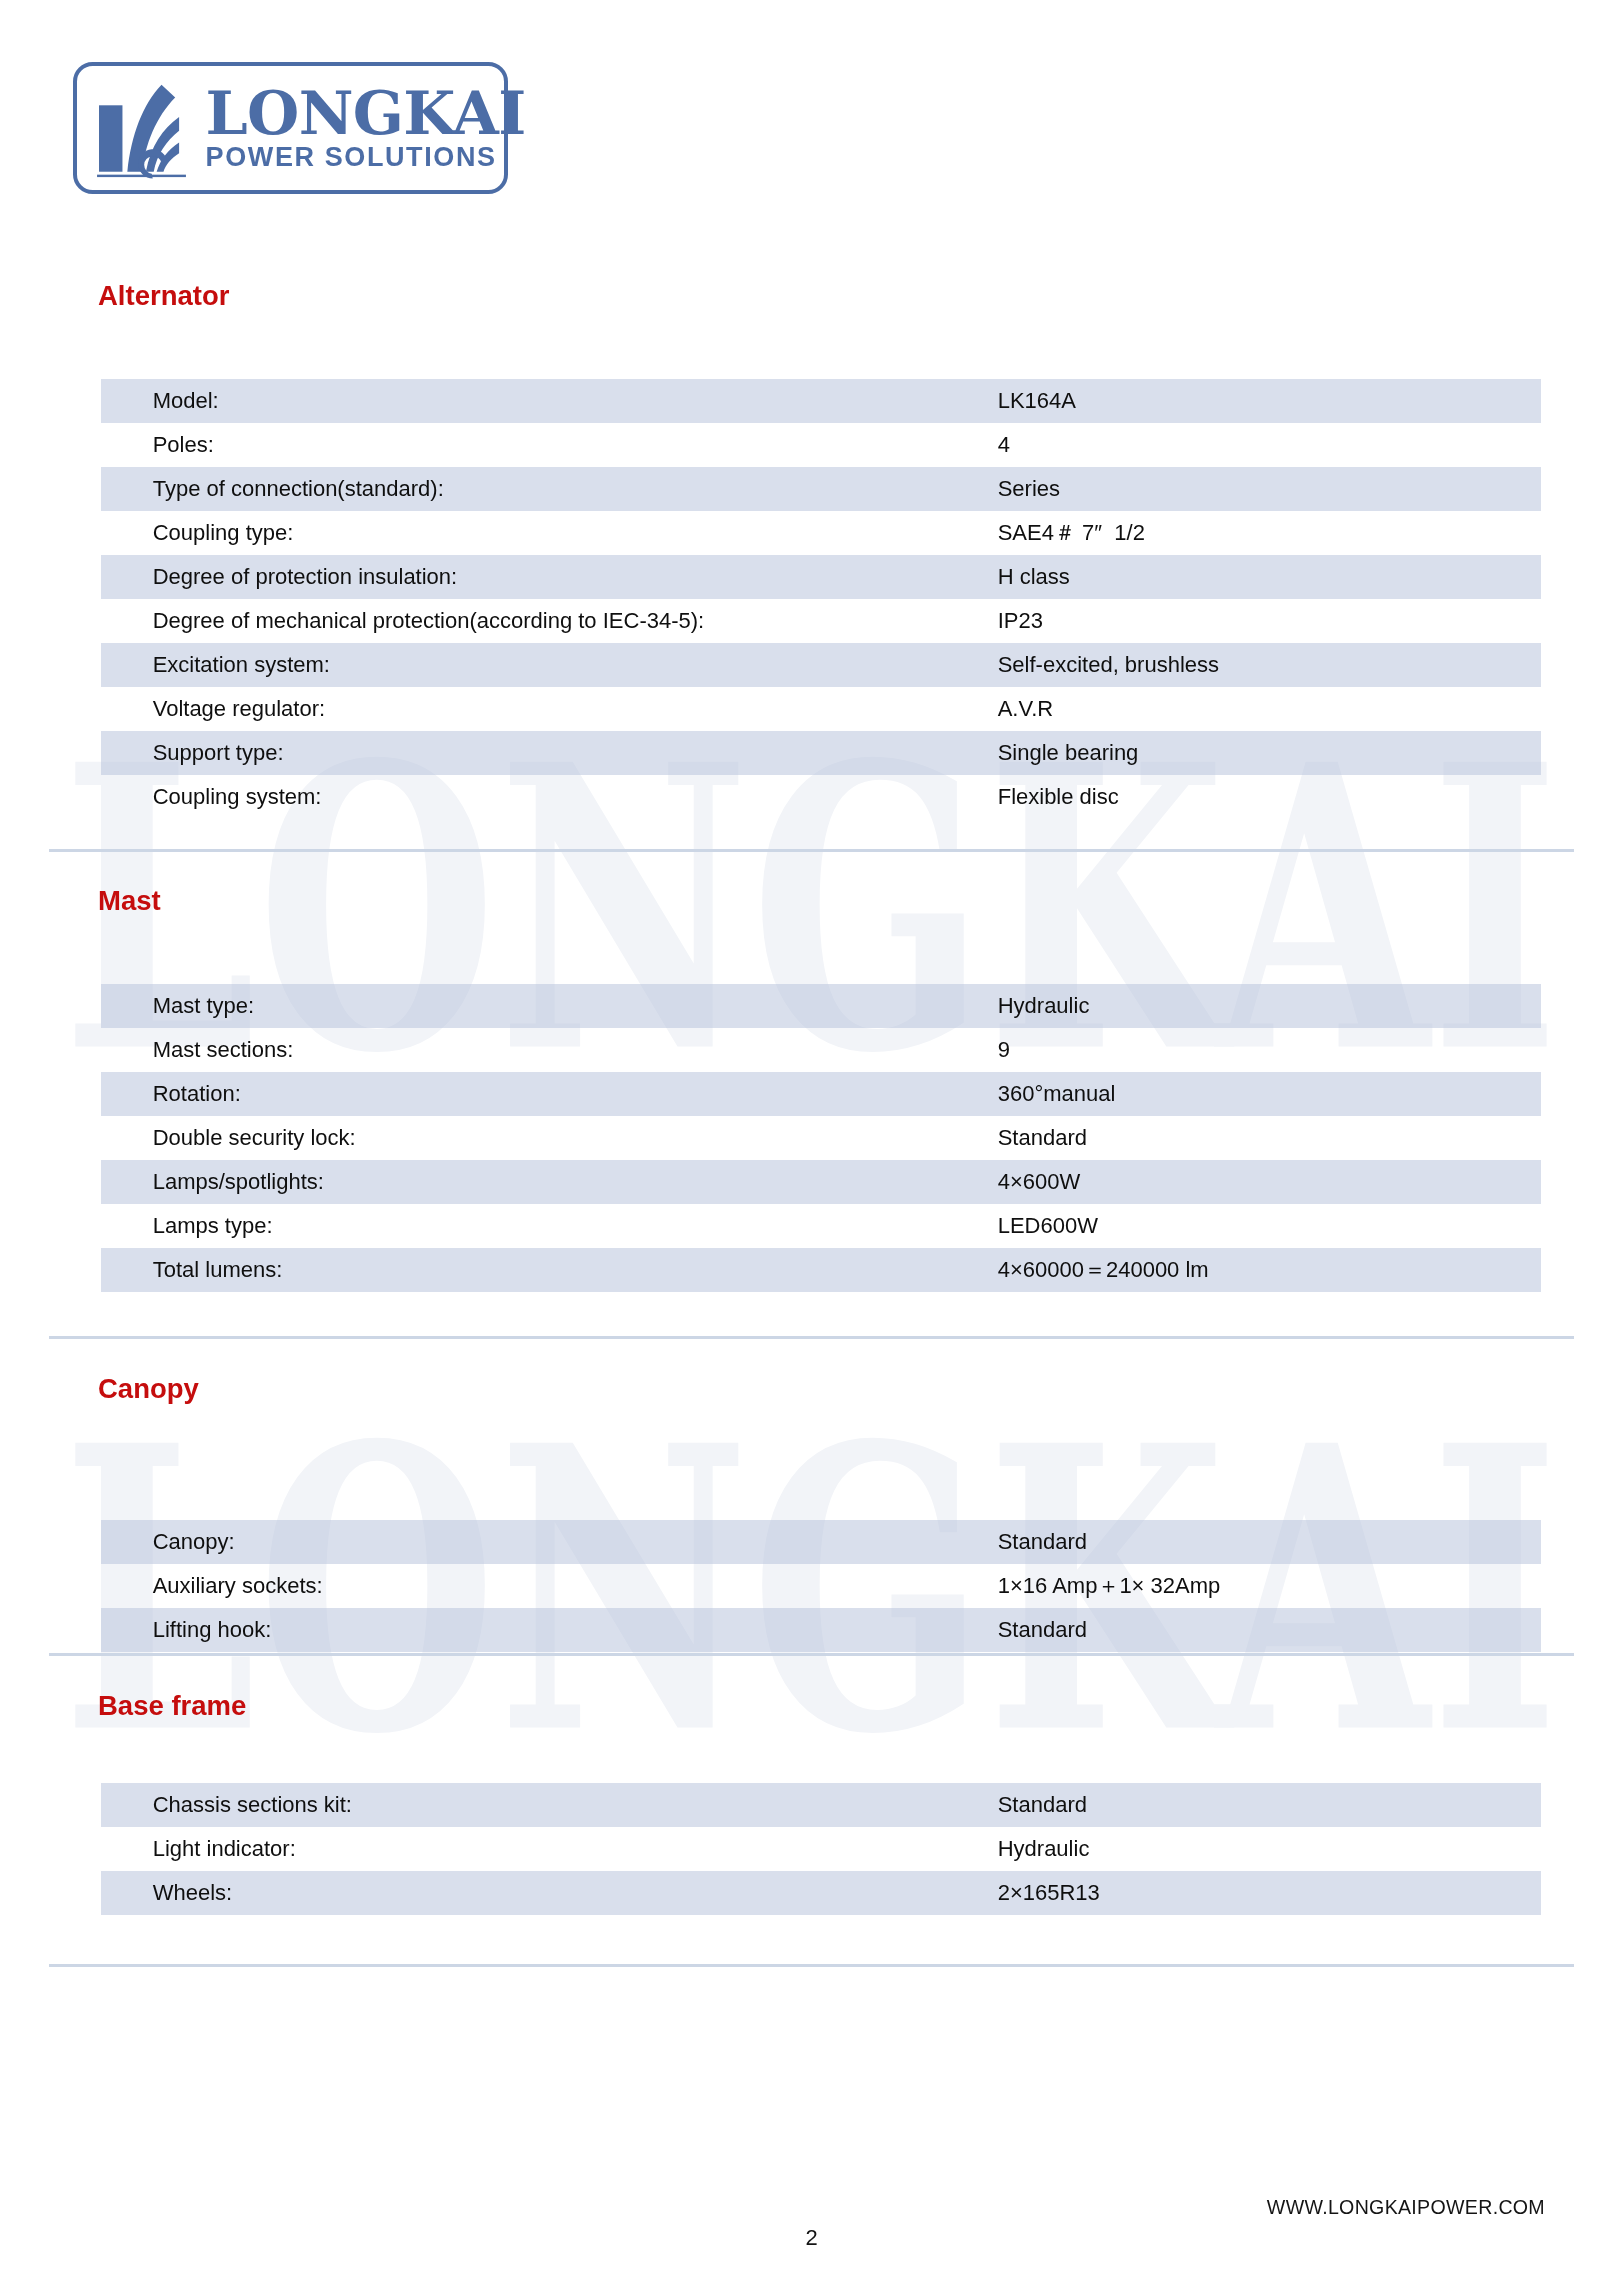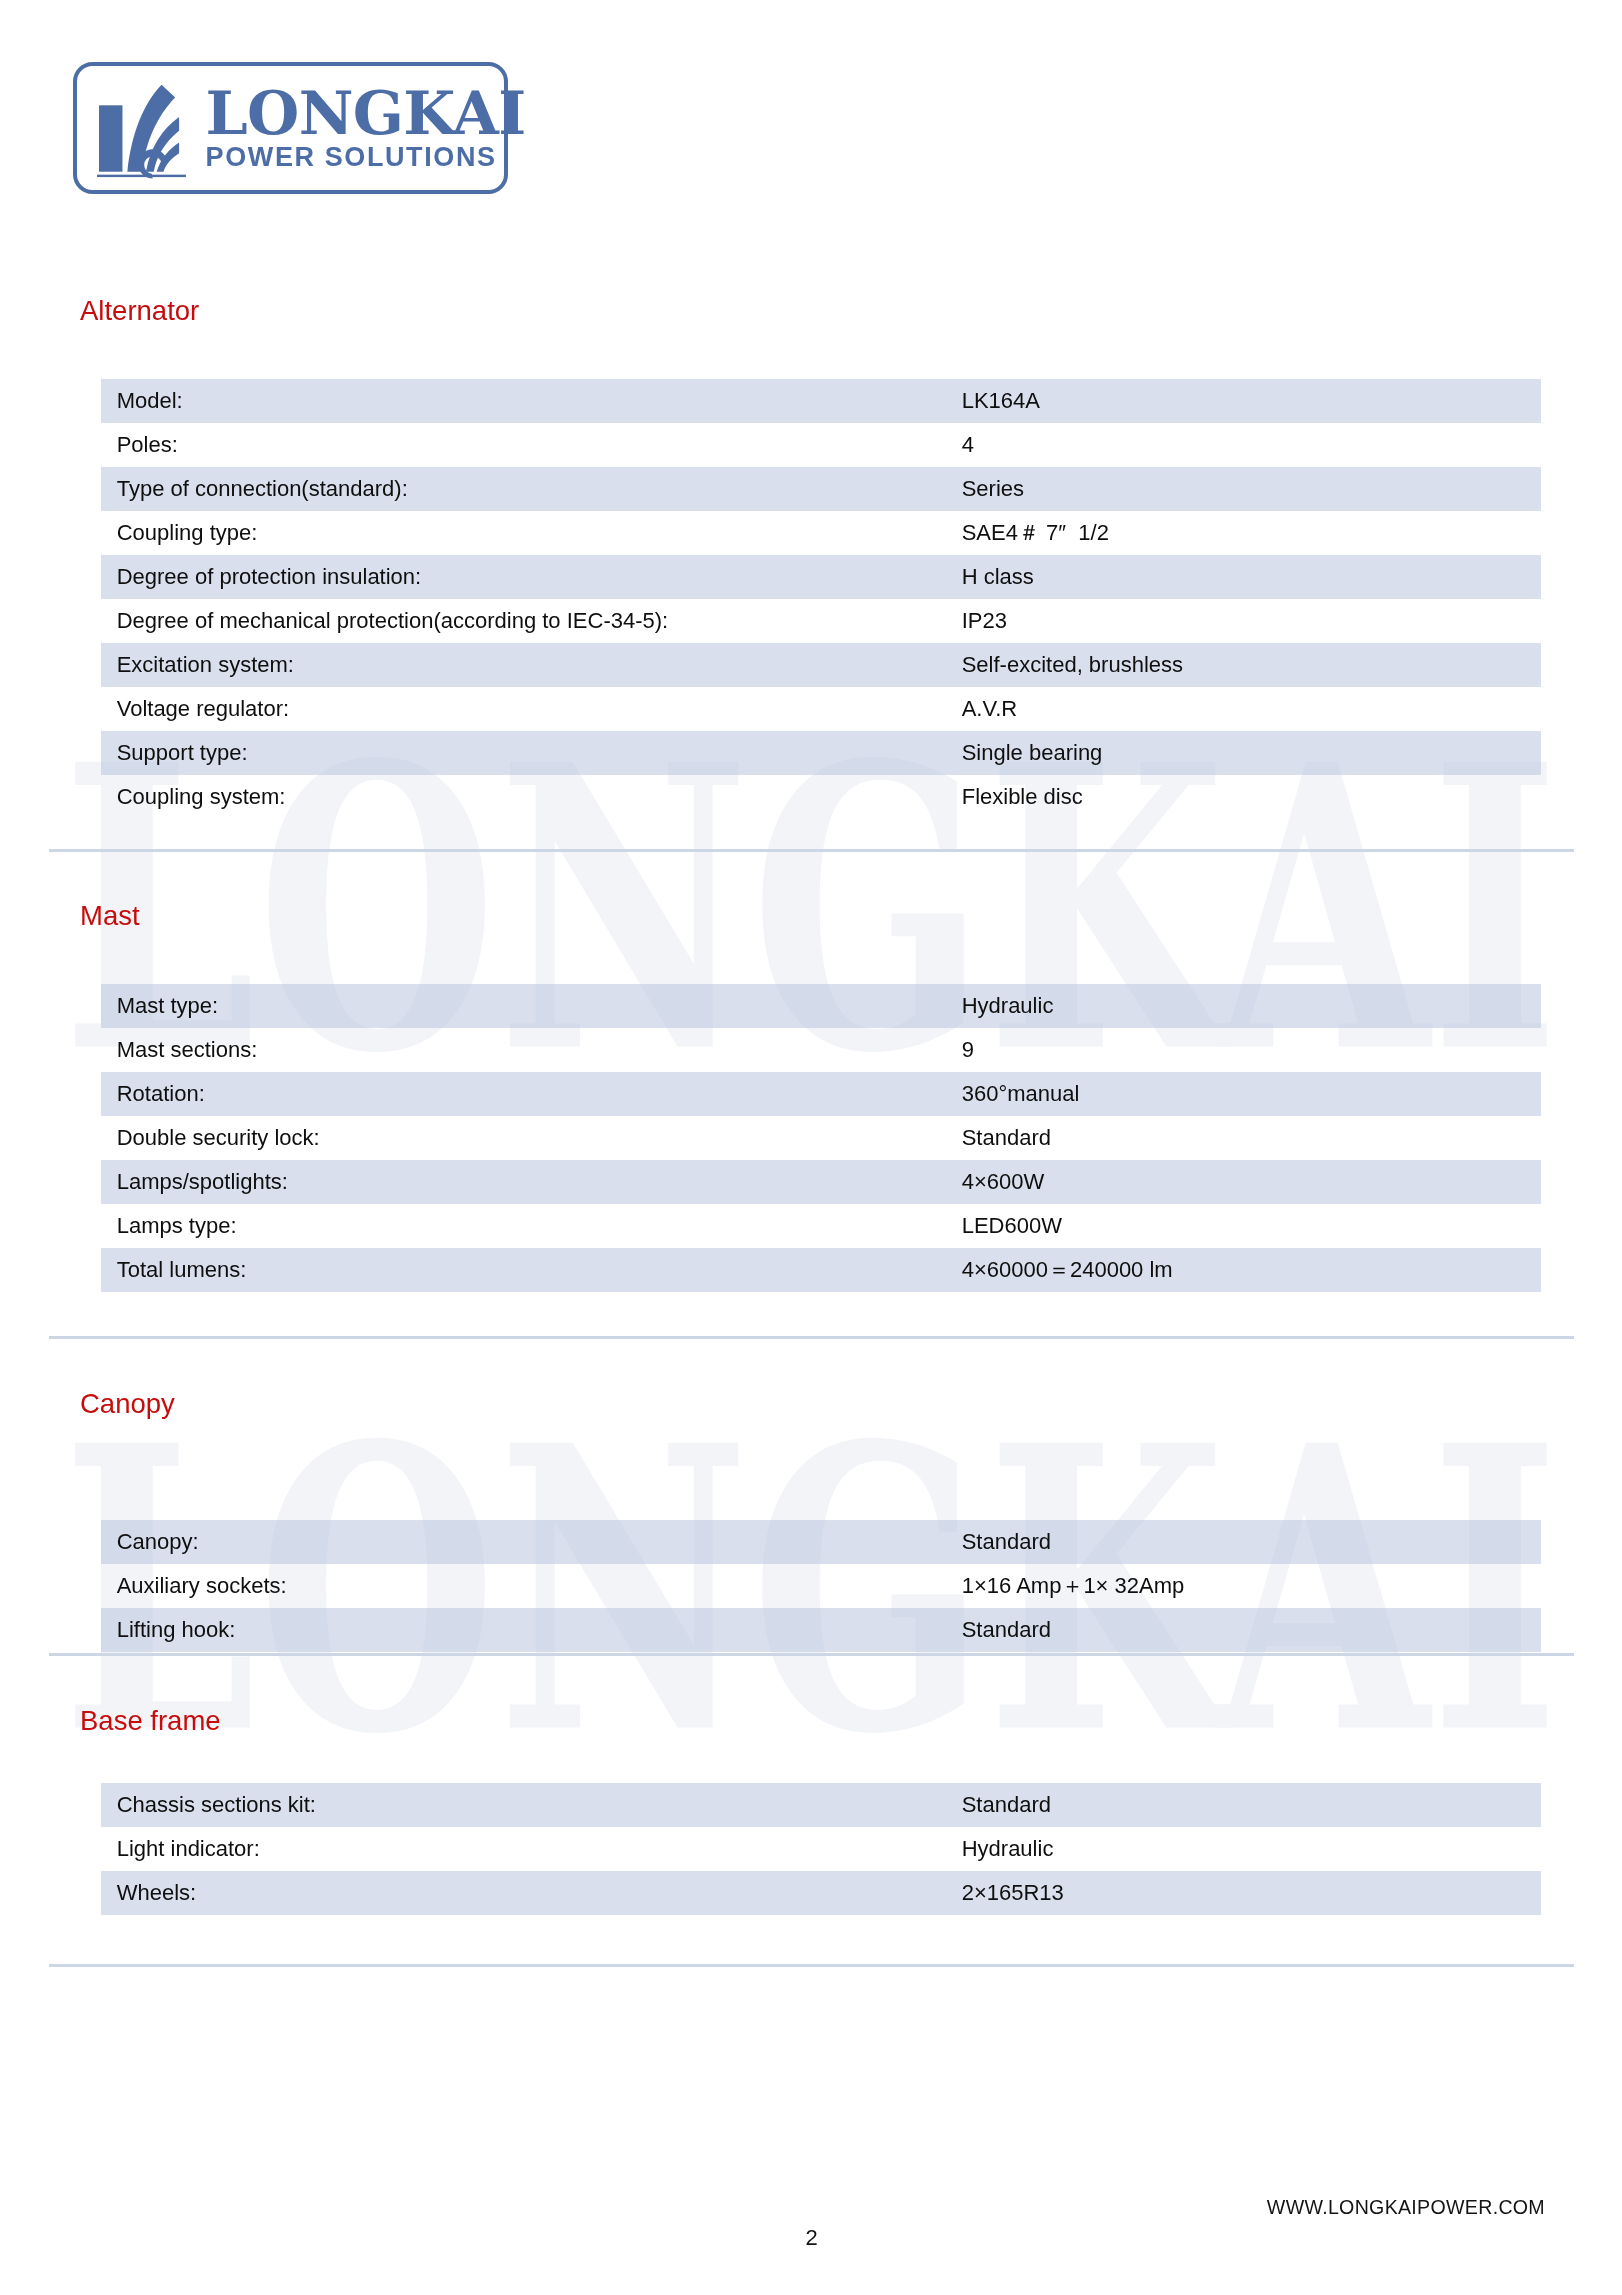--- a/index.html
+++ b/index.html
@@ -50,39 +50,38 @@
   }
   .logo-tagline{
     font-family:"Liberation Sans", sans-serif;
     font-weight:bold;
     font-size:27px;line-height:1.1;
     letter-spacing:1.6px;
     color:#4c6da6;
   }
   
   .sec-title{
-    position:absolute;left:80px;
-    font-size:27.5px;font-weight:normal;
+    position:absolute;left:98px;
+    font-size:27.5px;font-weight:bold;
     color:#c50d0d;
     z-index:2;
-    margin-top:15px;
   }
   
   .tbl{
     position:absolute;left:101px;width:1440px;
     z-index:1;
   }
   .row{
     display:flex;align-items:center;
     height:44px;
     font-size:22px;
   }
   .row.shade{background:rgba(179,191,217,0.5);}
   .cell{white-space:pre;}
-  .cell.label{width:809px;padding-left:15.7px;flex:0 0 auto;}
+  .cell.label{width:809px;padding-left:15.7px;flex:0 0 auto;margin-left:36px;}
   .cell.value{flex:1 1 auto;margin-left:36px;}
   
   .divider{
     position:absolute;left:49px;width:1525px;height:2.6px;
     background:#ccd6e5;
     z-index:1;
   }
   
   .footer-site{
     position:absolute;right:78px;top:2196px;

